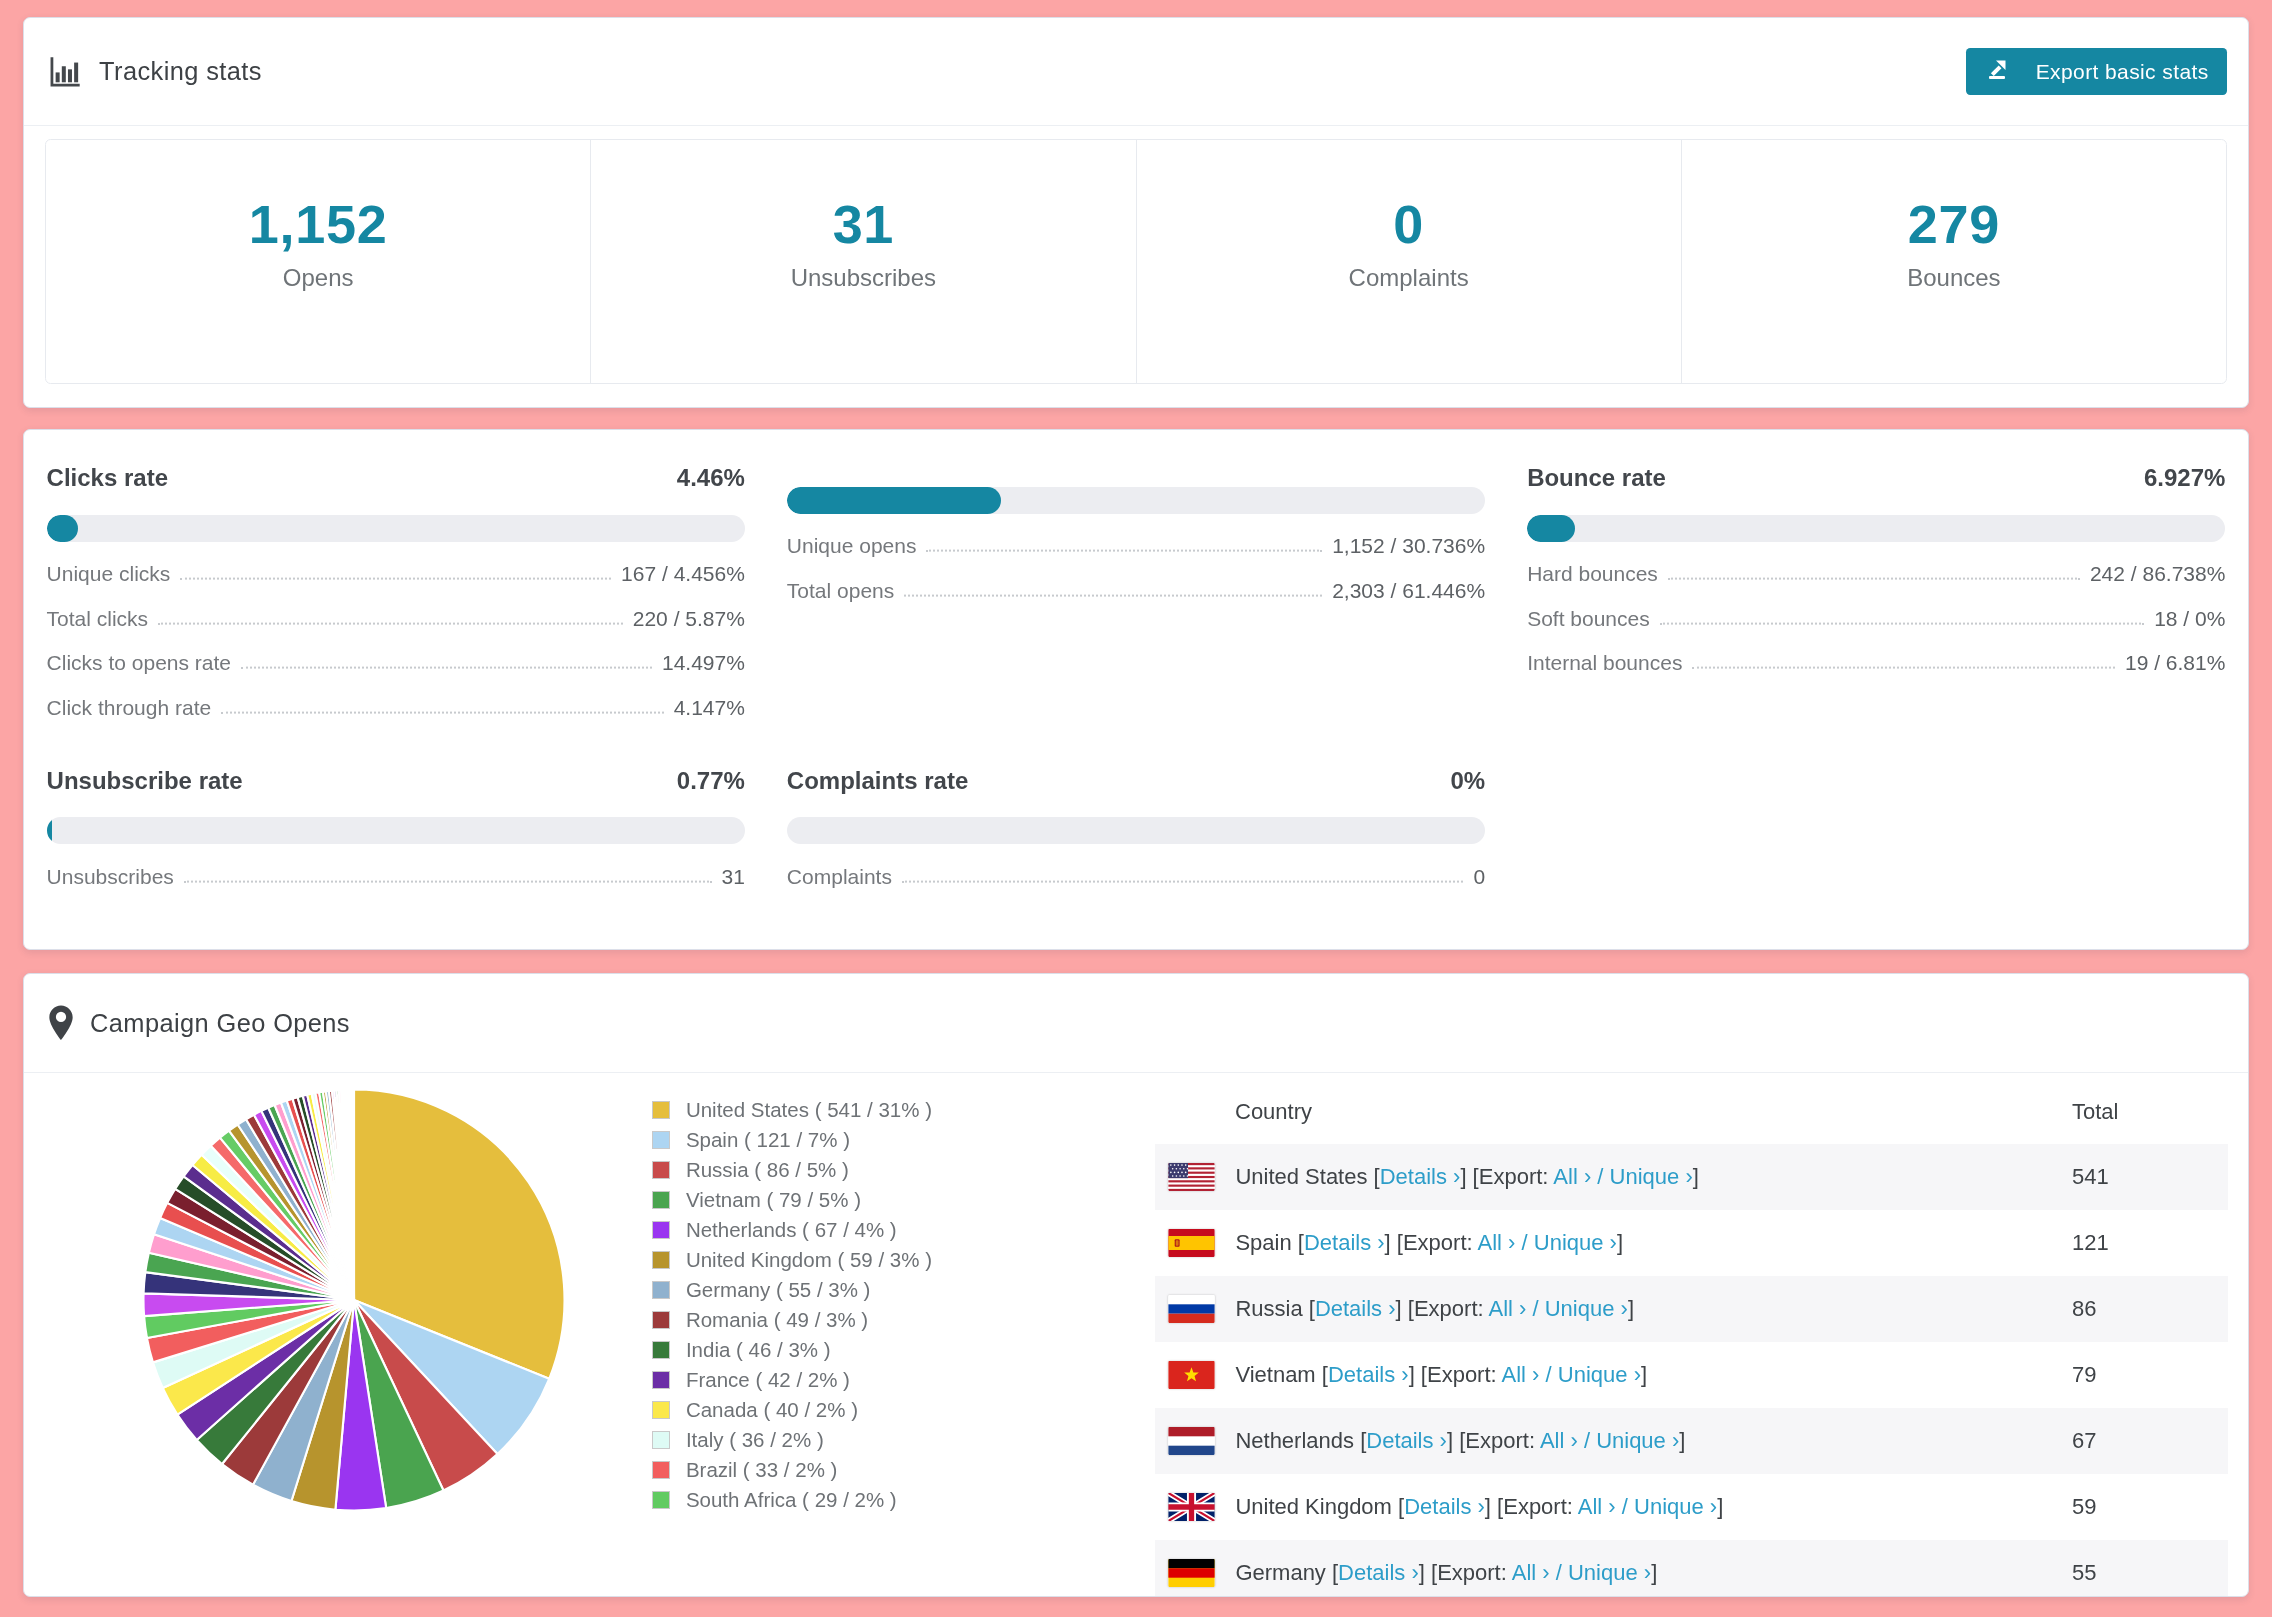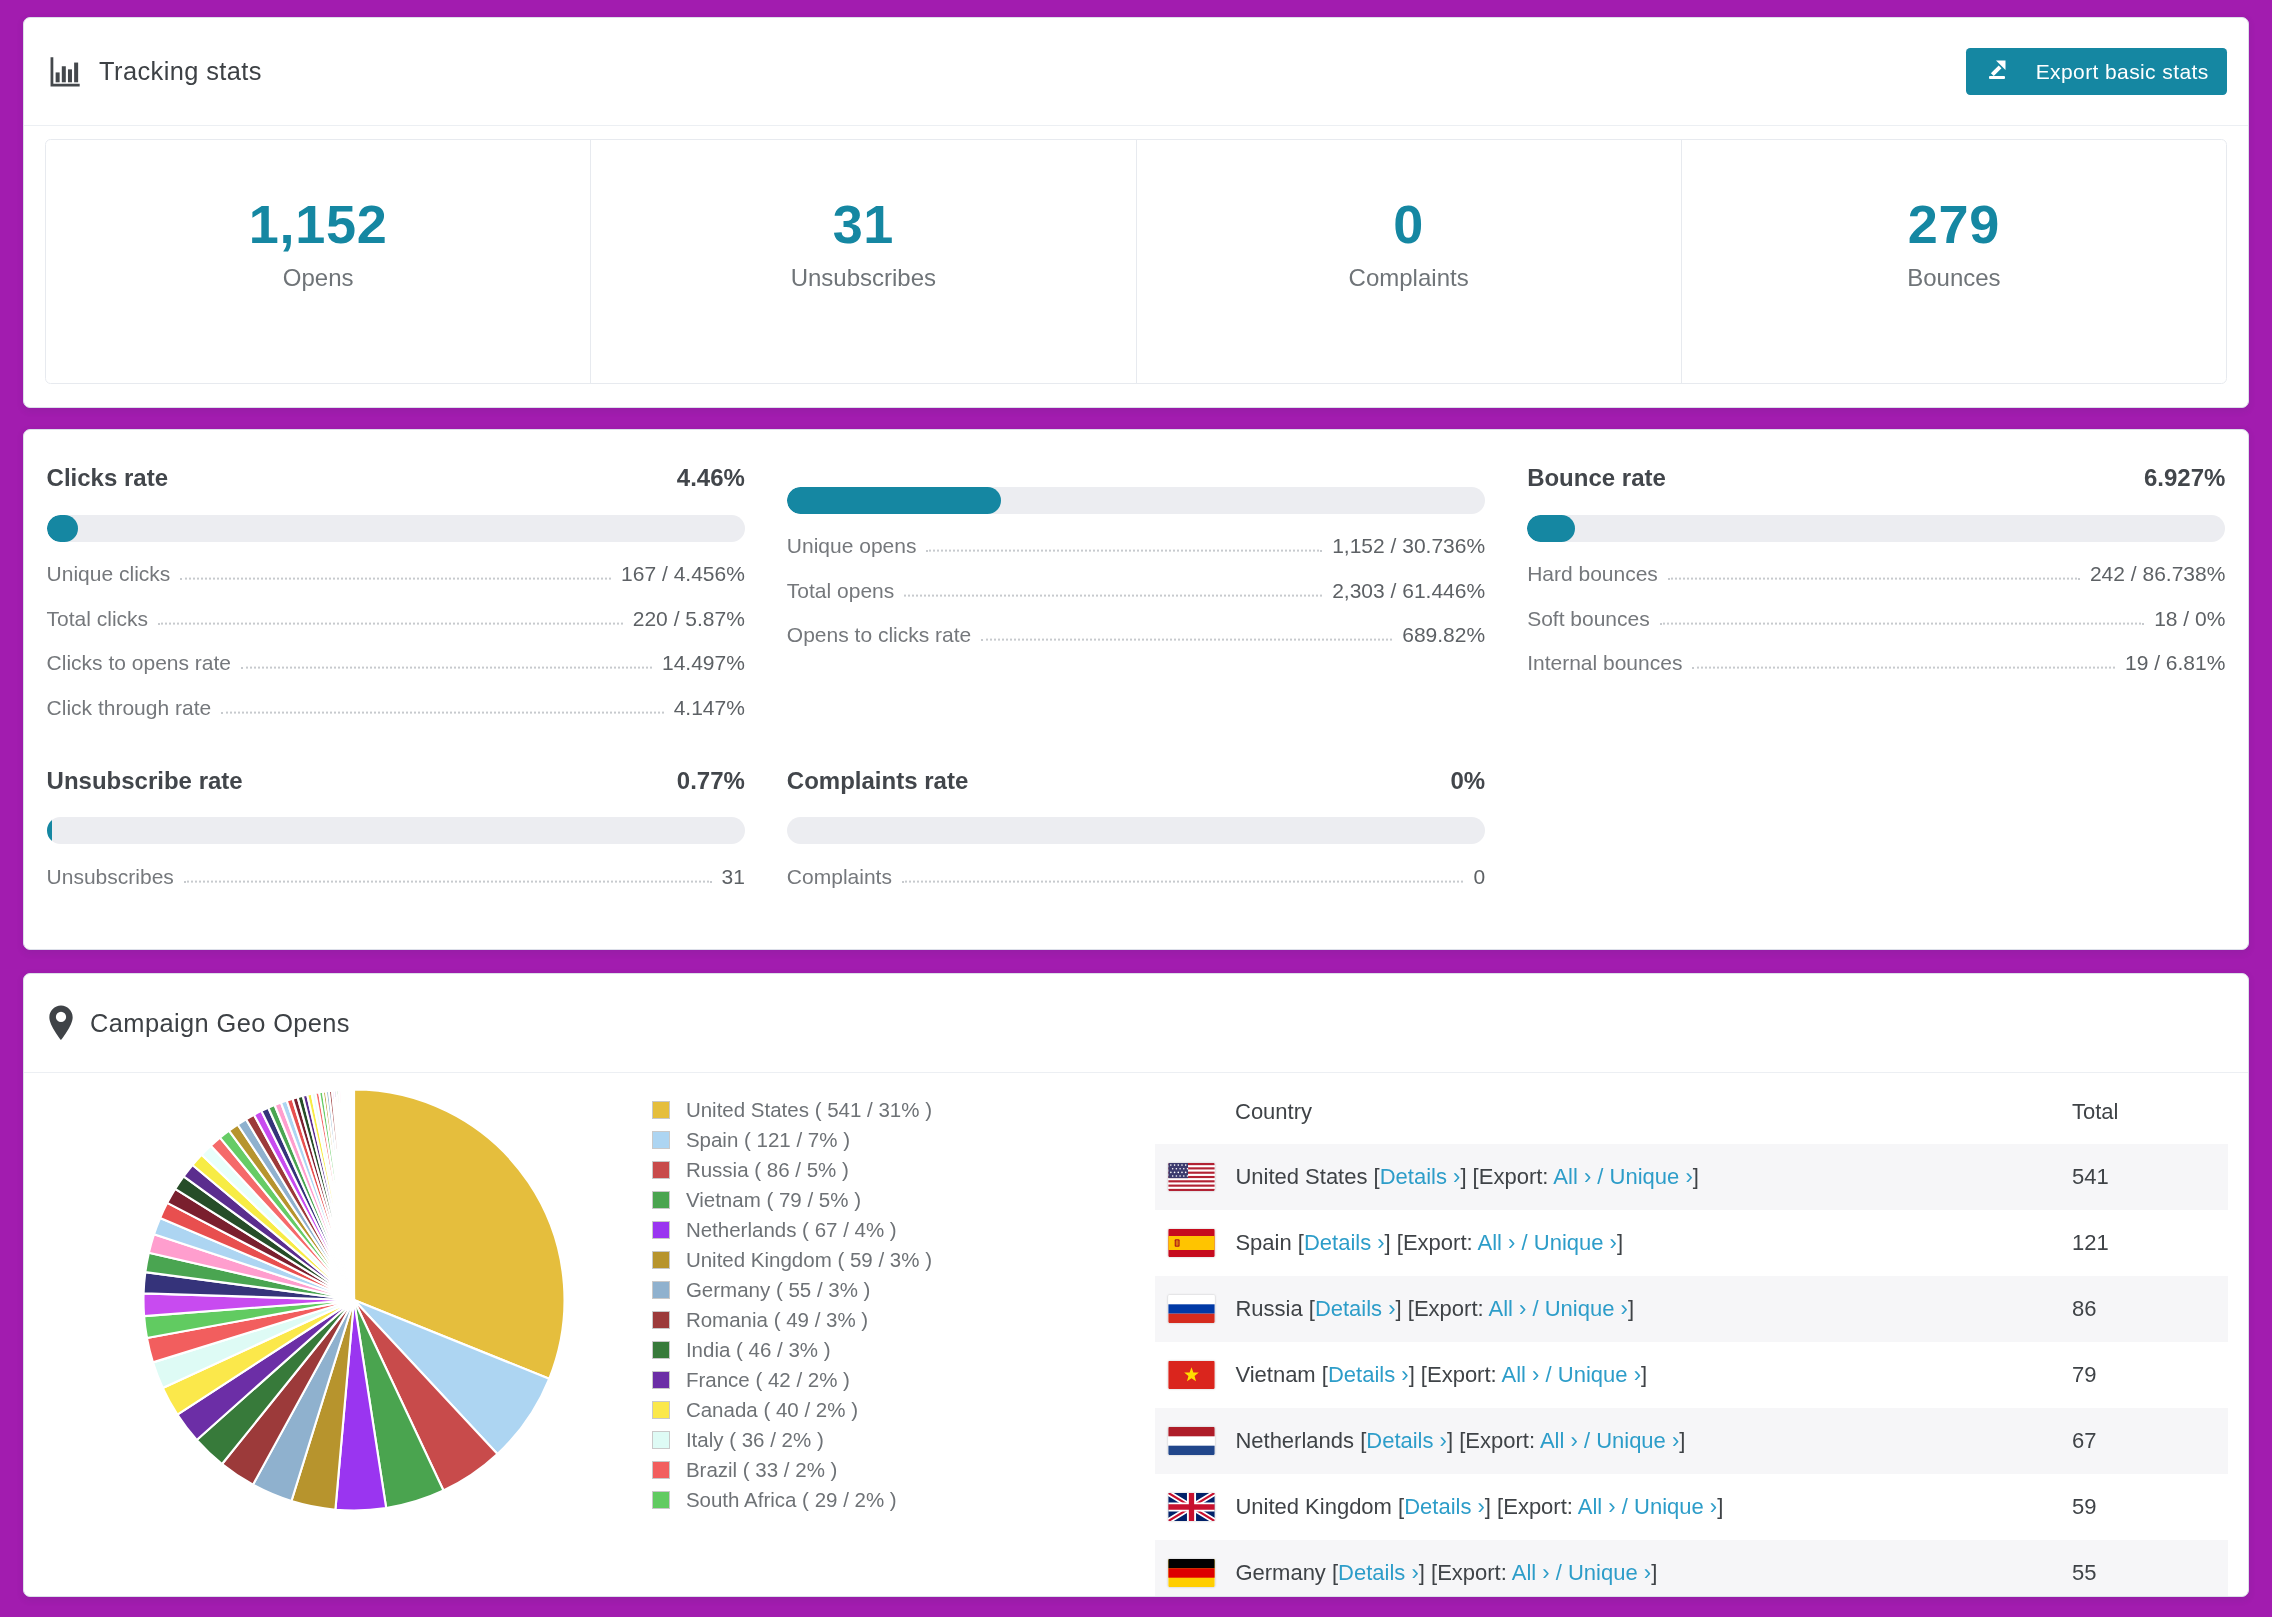--- a/index.html
+++ b/index.html
@@ -1,19 +1,19 @@
 <!DOCTYPE html>
 <html style="font-size:11.3px"><head>
 <meta charset="utf-8">
 <style>
   * { margin:0; padding:0; box-sizing:border-box; }
   html,body { background:#f7f7f9; }
   .page {
     position:relative; width:2273px; height:1618px;
-    background:#a21caf; overflow:hidden;
+    background:#fca5a5; overflow:hidden;
     font-family:"Liberation Sans", sans-serif;
     color:#3f4347;
   }
   .card {
     position:absolute; left:23px; width:2226px; background:#ffffff;
     border:1.4px solid #dcdfe9; border-radius:7px;
     box-shadow:0 2.8px 7px rgba(40,50,80,.10);
     overflow:hidden;
   }
   #card-tracking { top:17px;  height:391px; }
@@ -168,25 +168,20 @@
           <div class="rate-rows">
             <div class="stat-line">
               <span class="lbl">Unique opens</span>
               <span class="leader"></span>
               <span class="val">1,152 / 30.736%</span>
             </div>
             <div class="stat-line">
               <span class="lbl">Total opens</span>
               <span class="leader"></span>
               <span class="val">2,303 / 61.446%</span>
-            </div>
-            <div class="stat-line">
-              <span class="lbl">Opens to clicks rate</span>
-              <span class="leader"></span>
-              <span class="val">689.82%</span>
             </div>
           </div>
         </div>
         <div class="rate-section">
           <div class="rate-head">
             <span class="rate-title">Bounce rate</span>
             <span class="rate-value">6.927%</span>
           </div>
           <div class="rate-bar">
             <div class="rate-fill" style="width: 6.927%;"></div>

